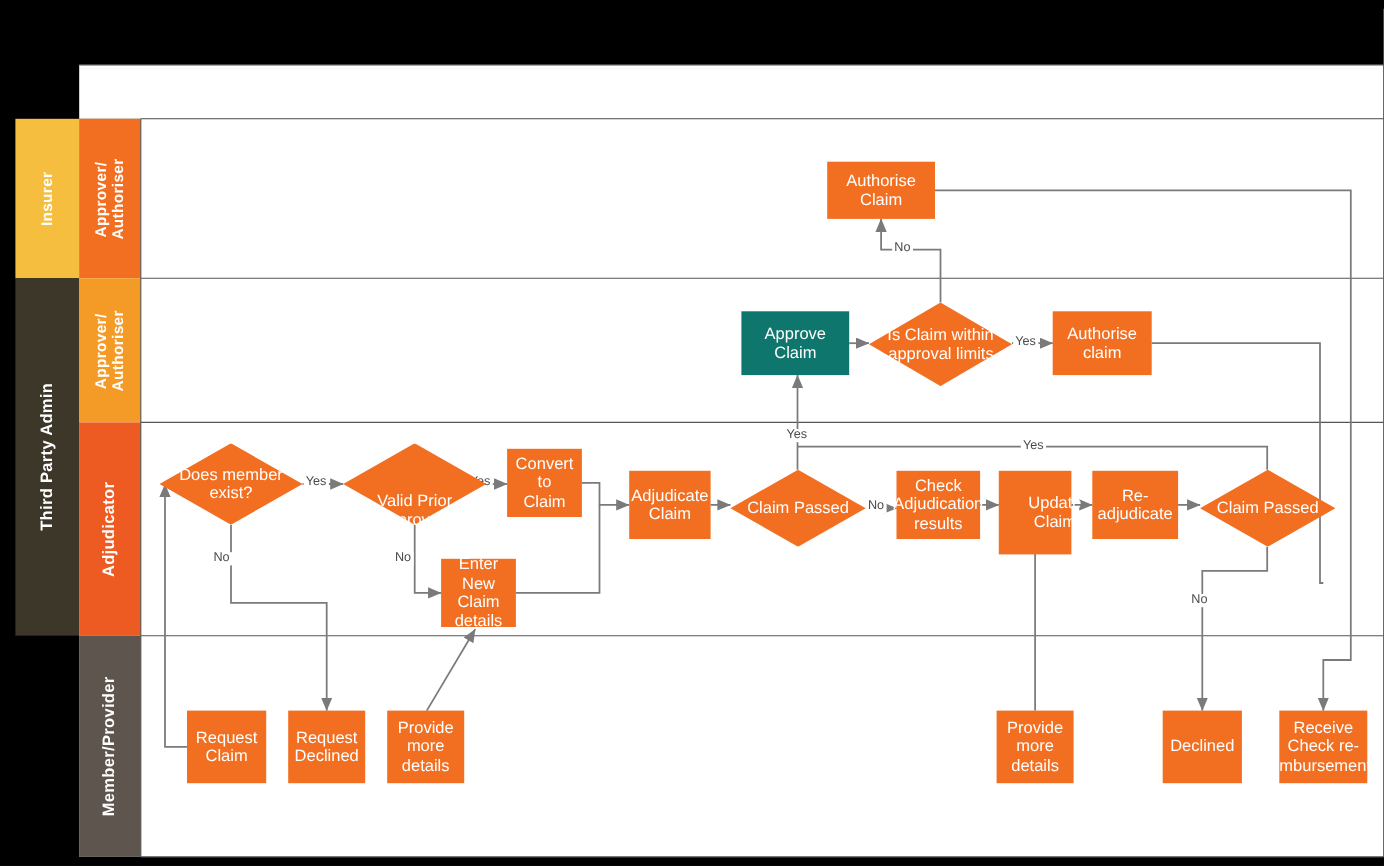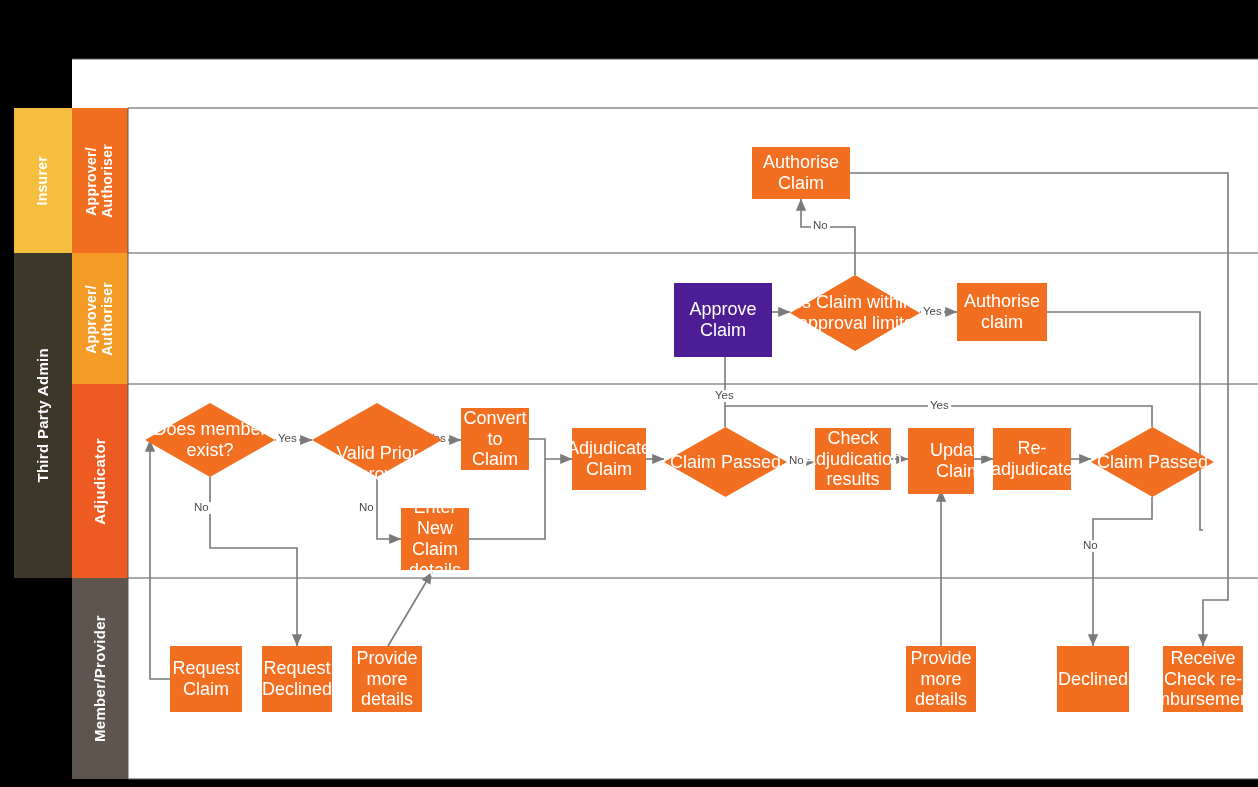--- a/index.html
+++ b/index.html
@@ -11,21 +11,21 @@
     position:absolute;display:flex;align-items:center;justify-content:center;
     color:#ffffff;font-weight:bold;letter-spacing:.3px;box-sizing:border-box;
   }
   .lane-title span{
     writing-mode:vertical-rl;transform:rotate(180deg);
     text-align:center;line-height:1.12;white-space:pre-line;
   }
   .node{
     position:absolute;display:flex;align-items:center;justify-content:center;
     color:#fff;text-align:center;line-height:1.16;box-sizing:border-box;
-    font-size:18px;
+    font-size:15px;
   }
   .node.rect{background:#F26F21;}
   .node.diamond{background:transparent;}
   .node.diamond .dlabel{position:relative;z-index:2;}
   .node.diamond .dshape{
     position:absolute;left:0;top:0;width:100%;height:100%;
     background:#F26F21;
     clip-path:polygon(50% 0%,100% 50%,50% 100%,0% 50%);
     z-index:1;
   }
@@ -155,21 +155,21 @@
   </div>
   <div class="lane-title" style="left:72px;top:578px;width:56px;height:201px;font-size:15px;">
     <span>Member/Provider</span>
   </div>
 
   <div id="nodes-layer">
       <div class="node rect" style="left: 752px; top: 147px; width: 98px; height: 52px; background: rgb(242, 111, 33);">
         <div class="" style="white-space: pre-line;">Authorise
 Claim</div>
       </div>
-      <div class="node rect" style="left: 674px; top: 283px; width: 98px; height: 74px; background: #4c1d95;">
+      <div class="node rect" style="left: 674px; top: 283px; width: 98px; height: 58px; background: #0f766e;">
         <div class="" style="white-space: pre-line;">Approve Claim</div>
       </div>
       <div class="node diamond" style="left: 790px; top: 275px; width: 130px; height: 76px; text-align: right;">
         <div class="dshape" style="background: rgb(242, 111, 33);"></div>
         <div class="dlabel" style="white-space: pre-line;">Is Claim within
 approval limits</div>
       </div>
       <div class="node rect" style="left: 957px; top: 283px; width: 90px; height: 58px; background: rgb(242, 111, 33);">
         <div class="" style="white-space: pre-line;">Authorise claim</div>
       </div>
@@ -198,21 +198,21 @@
       </div>
       <div class="node diamond" style="left: 664px; top: 427px; width: 123px; height: 70px;">
         <div class="dshape" style="background: rgb(242, 111, 33);"></div>
         <div class="dlabel" style="white-space: pre-line;">Claim Passed</div>
       </div>
       <div class="node rect" style="left: 815px; top: 428px; width: 76px; height: 62px; background: rgb(242, 111, 33);">
         <div class="" style="white-space: pre-line;">Check
 Adjudication
 results</div>
       </div>
-      <div class="node rect" style="left: 908px; top: 428px; width: 66px; height: 66px; background: rgb(242, 111, 33); padding-left: 36px;">
+      <div class="node rect" style="left: 908px; top: 428px; width: 66px; height: 76px; background: rgb(242, 111, 33); padding-left: 36px;">
         <div class="" style="white-space: pre-line;">Update
 Claim</div>
       </div>
       <div class="node rect" style="left: 993px; top: 428px; width: 78px; height: 62px; background: rgb(242, 111, 33);">
         <div class="" style="white-space: pre-line;">Re-
 adjudicate</div>
       </div>
       <div class="node diamond" style="left: 1091px; top: 427px; width: 123px; height: 70px;">
         <div class="dshape" style="background: rgb(242, 111, 33);"></div>
         <div class="dlabel" style="white-space: pre-line;">Claim Passed</div>

